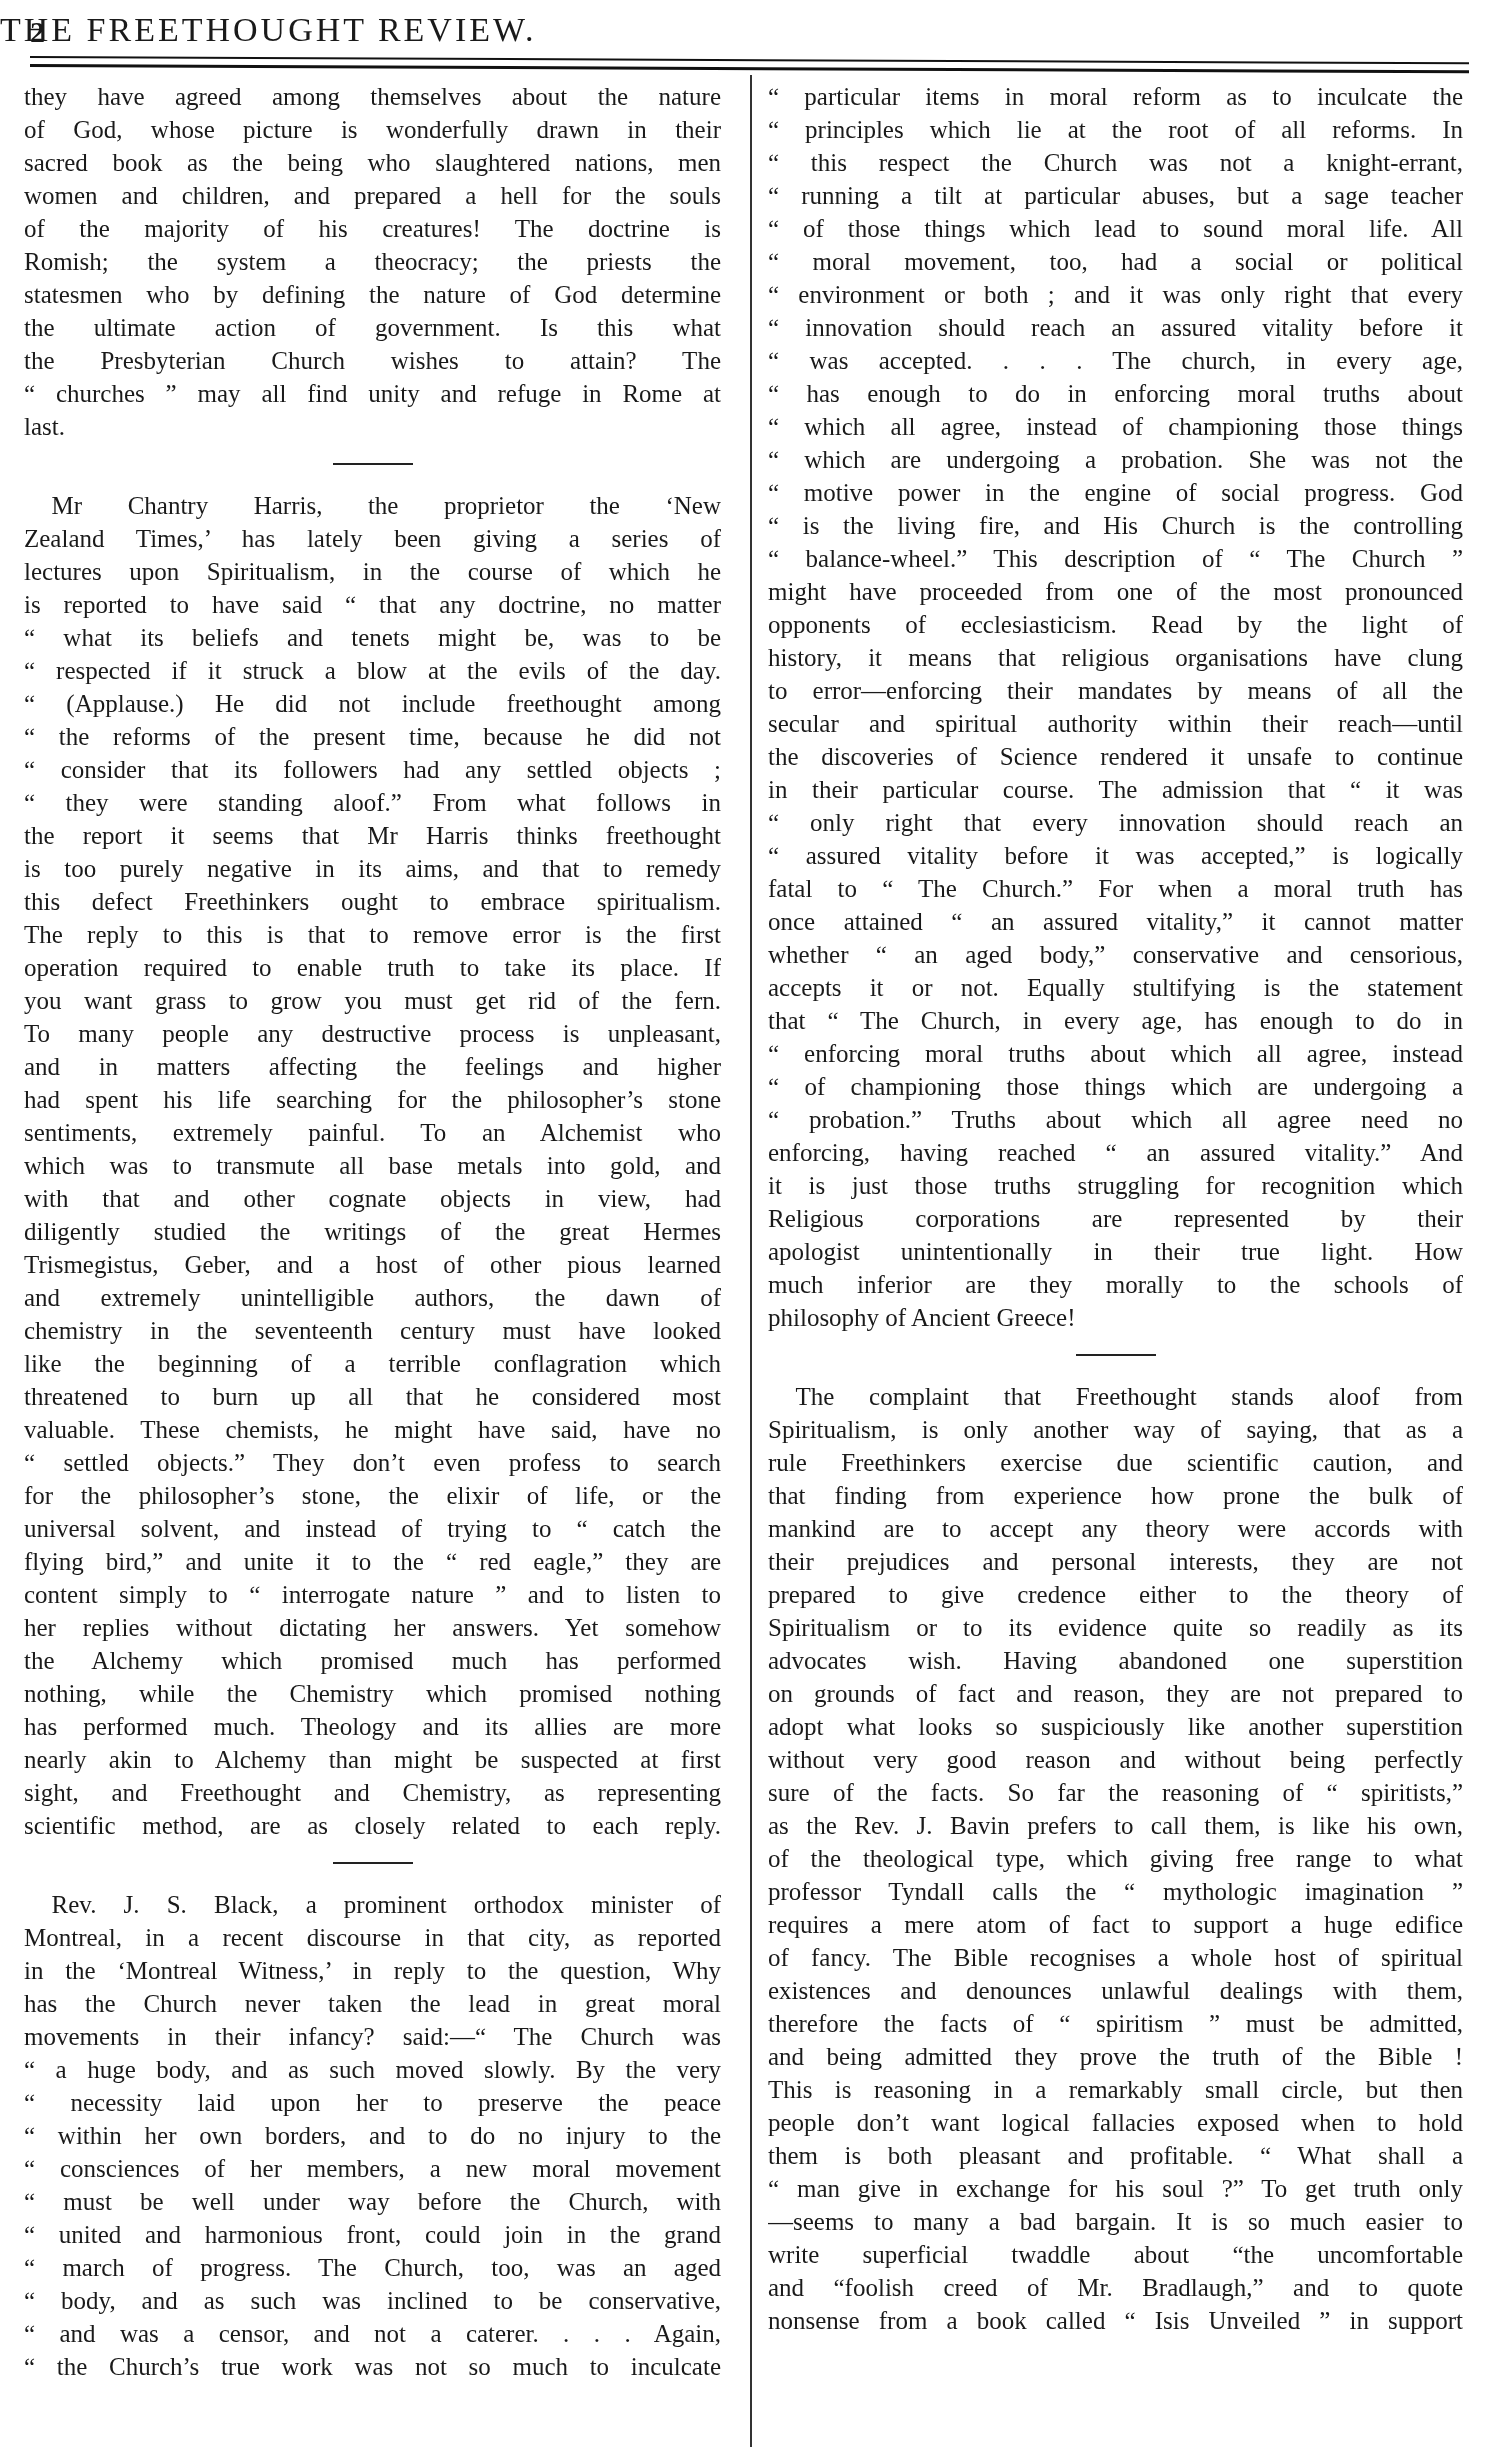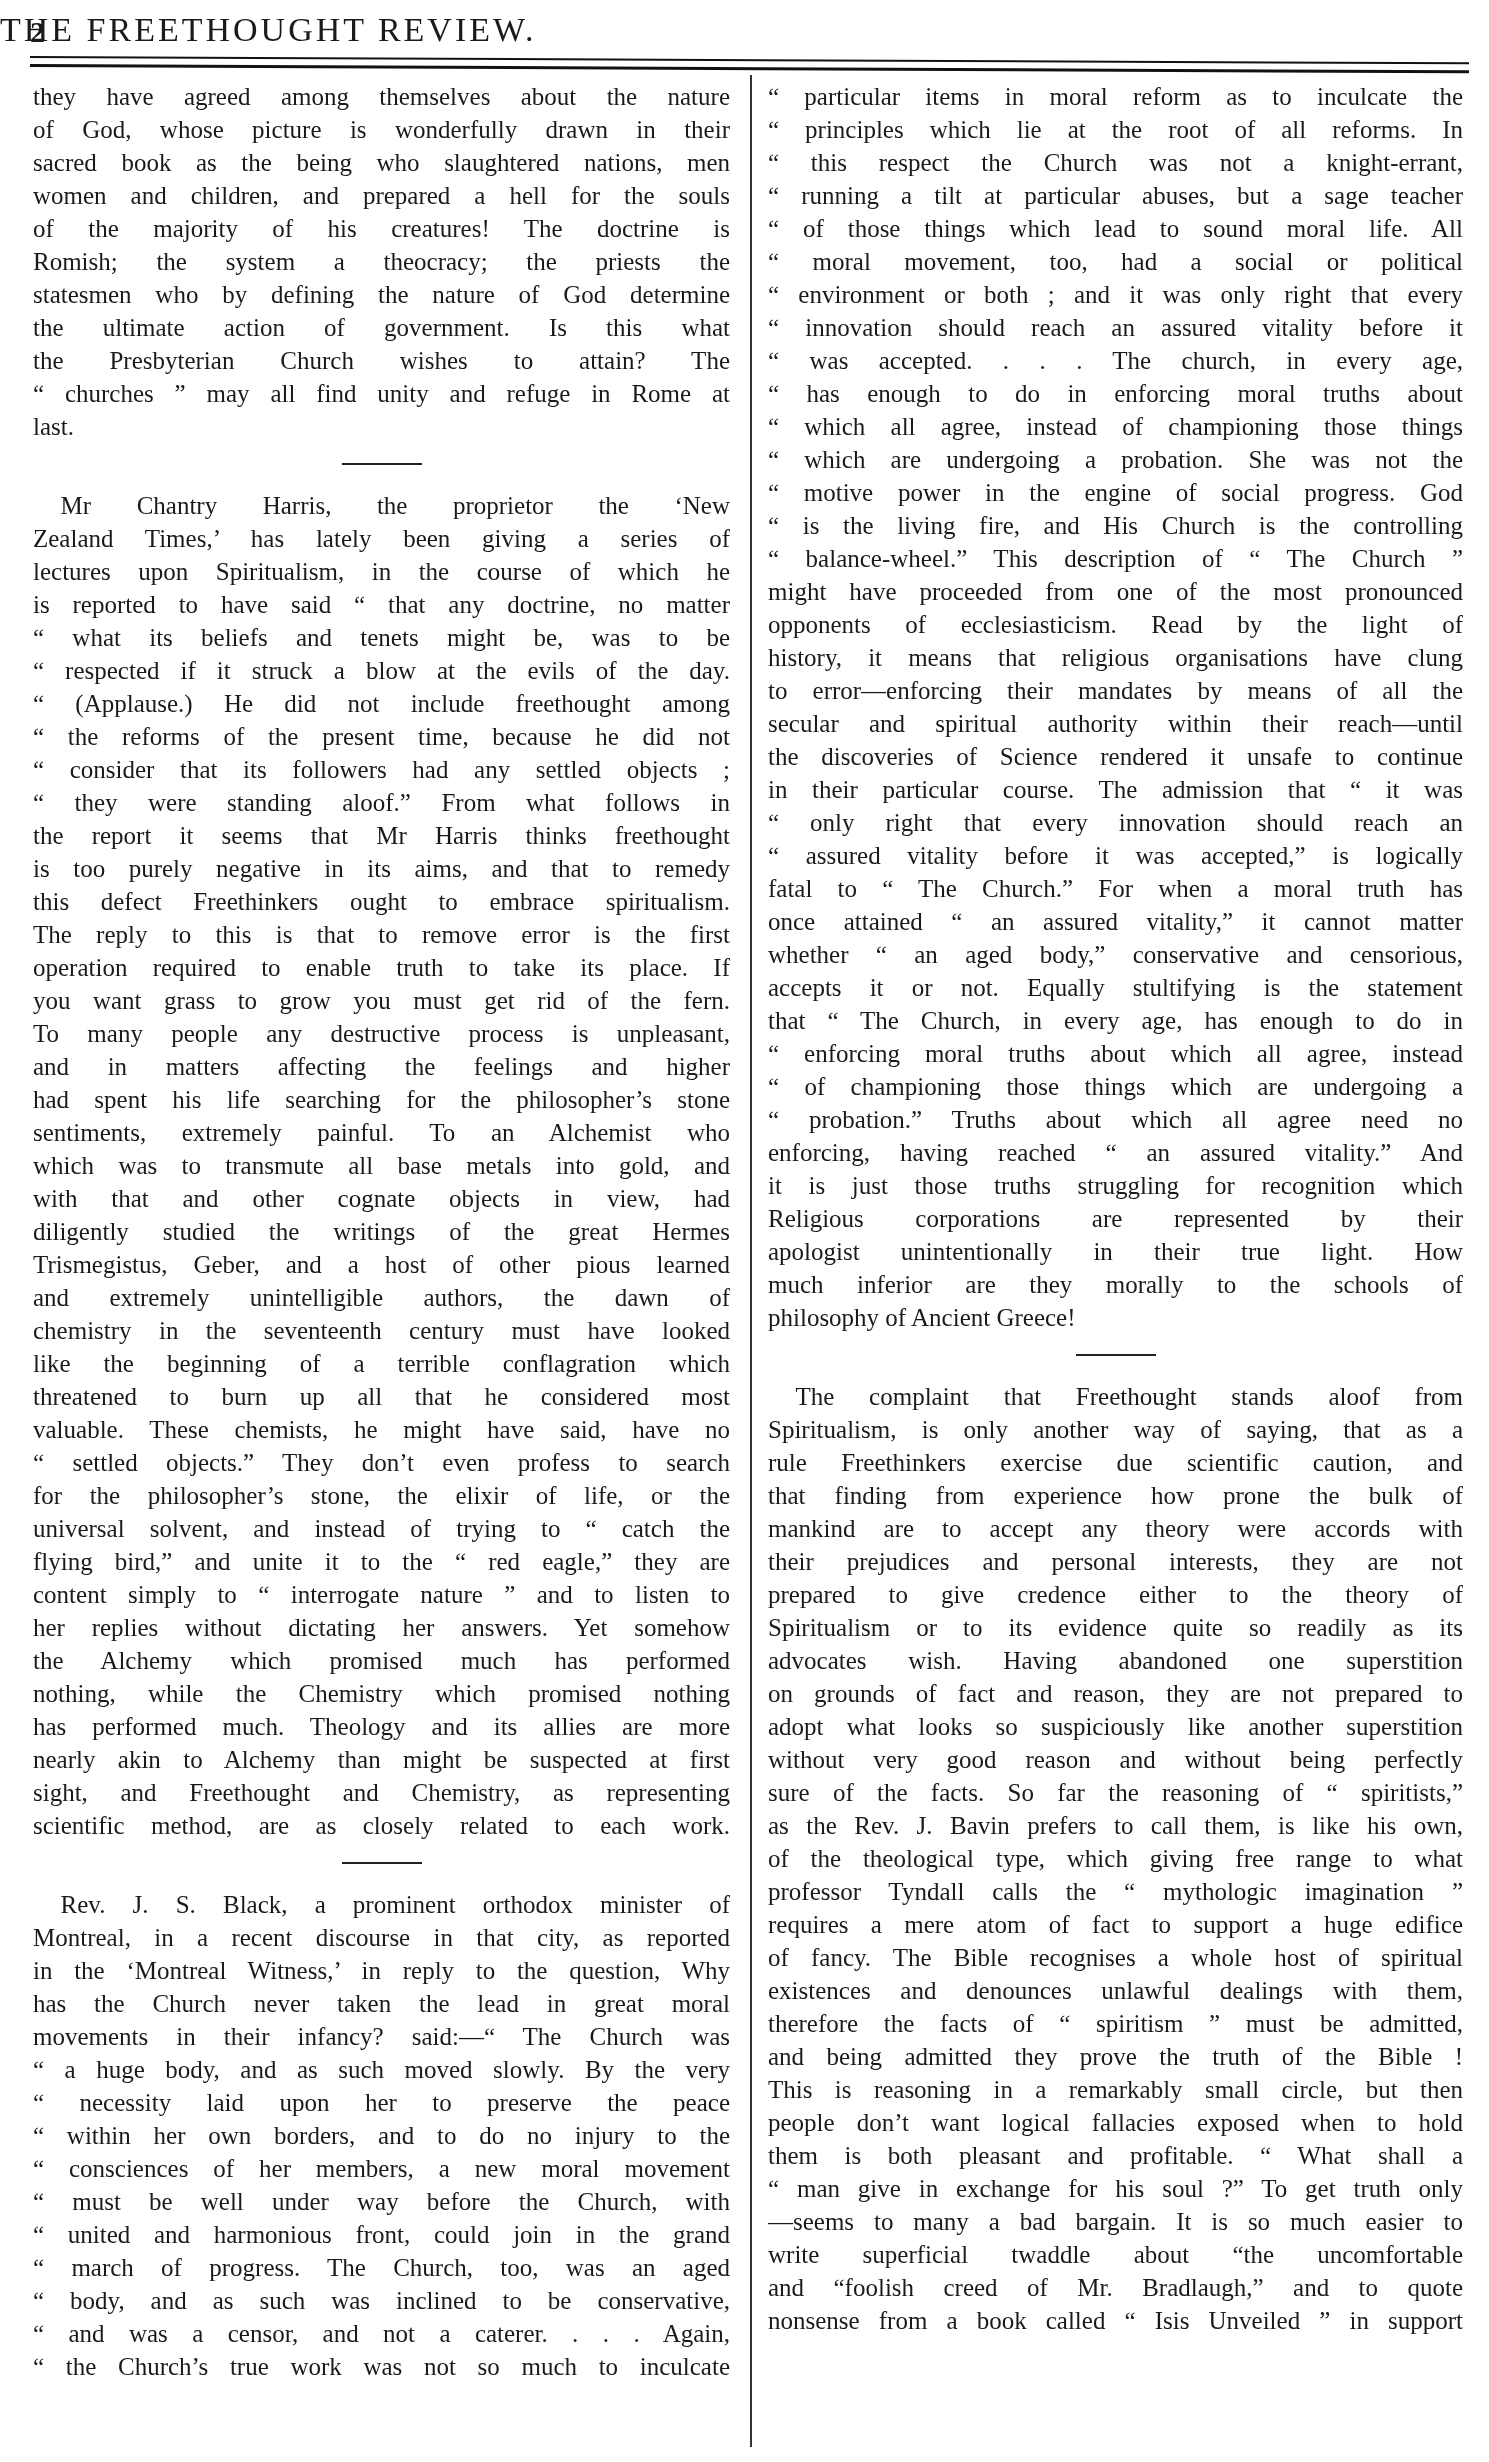--- a/index.html
+++ b/index.html
@@ -9,21 +9,21 @@
     color: #1a1a1a;
   }
   .masthead { position: absolute; left: 0; top: 0; width: 1489px; height: 75px; }
   .page-number { position: absolute; left: 30px; top: 15px; font-size: 30px; font-weight: bold; }
   .title { position: absolute; left: 0; width: 1489px; top: 11px; text-align: left;
            font-size: 34px; letter-spacing: 3px; font-family: "Liberation Serif", serif; }
   .rule-top { position: absolute; left: 30px; width: 1439px; top: 56px; height: 2px; background: #111; transform: rotate(0.25deg); transform-origin: left; }
   .rule-top2 { position: absolute; left: 30px; width: 1439px; top: 64px; height: 2.5px; background: #111; transform: rotate(0.25deg); transform-origin: left; }
   .col-divider { position: absolute; left: 750px; top: 75px; width: 1.5px; height: 2372px; background: #333; }
   .column { position: absolute; top: 80px; width: 697px; font-size: 25px; line-height: 33px; text-align: justify; }
-  .col-left { left: 33px; }
+  .col-left { left: 24px; }
   .col-right { left: 768px; width: 695px; }
   .line { display: block; white-space: nowrap; text-align: justify; text-align-last: justify; height: 33px; overflow: hidden; }
   .line.last { text-align-last: left; }
   .line.indent { padding-left: 27.6px; }
   .sep { display: block; width: 80px; height: 2px; background: #222; margin: 20px auto 24px auto; }
   .para { display: block; }
 </style>
 </head>
 <body>
 
@@ -85,21 +85,21 @@
       <span class="line">for the philosopher’s stone, the elixir of life, or the</span>
       <span class="line">universal solvent, and instead of trying to “ catch the</span>
       <span class="line">flying bird,” and unite it to the “ red eagle,” they are</span>
       <span class="line">content simply to “ interrogate nature ” and to listen to</span>
       <span class="line">her replies without dictating her answers. Yet somehow</span>
       <span class="line">the Alchemy which promised much has performed</span>
       <span class="line">nothing, while the Chemistry which promised nothing</span>
       <span class="line">has performed much. Theology and its allies are more</span>
       <span class="line">nearly akin to Alchemy than might be suspected at first</span>
       <span class="line">sight, and Freethought and Chemistry, as representing</span>
-      <span class="line">scientific method, are as closely related to each work.</span>
+      <span class="line">scientific method, are as closely related to each reply.</span>
     </div>
   <div class="sep"></div>
   <div class="para" id="L3">
       <span class="line indent">Rev. J. S. Black, a prominent orthodox minister of</span>
       <span class="line">Montreal, in a recent discourse in that city, as reported</span>
       <span class="line">in the ‘Montreal Witness,’ in reply to the question, Why</span>
       <span class="line">has the Church never taken the lead in great moral</span>
       <span class="line">movements in their infancy? said:—“ The Church was</span>
       <span class="line">“ a huge body, and as such moved slowly. By the very</span>
       <span class="line">“ necessity laid upon her to preserve the peace</span>

